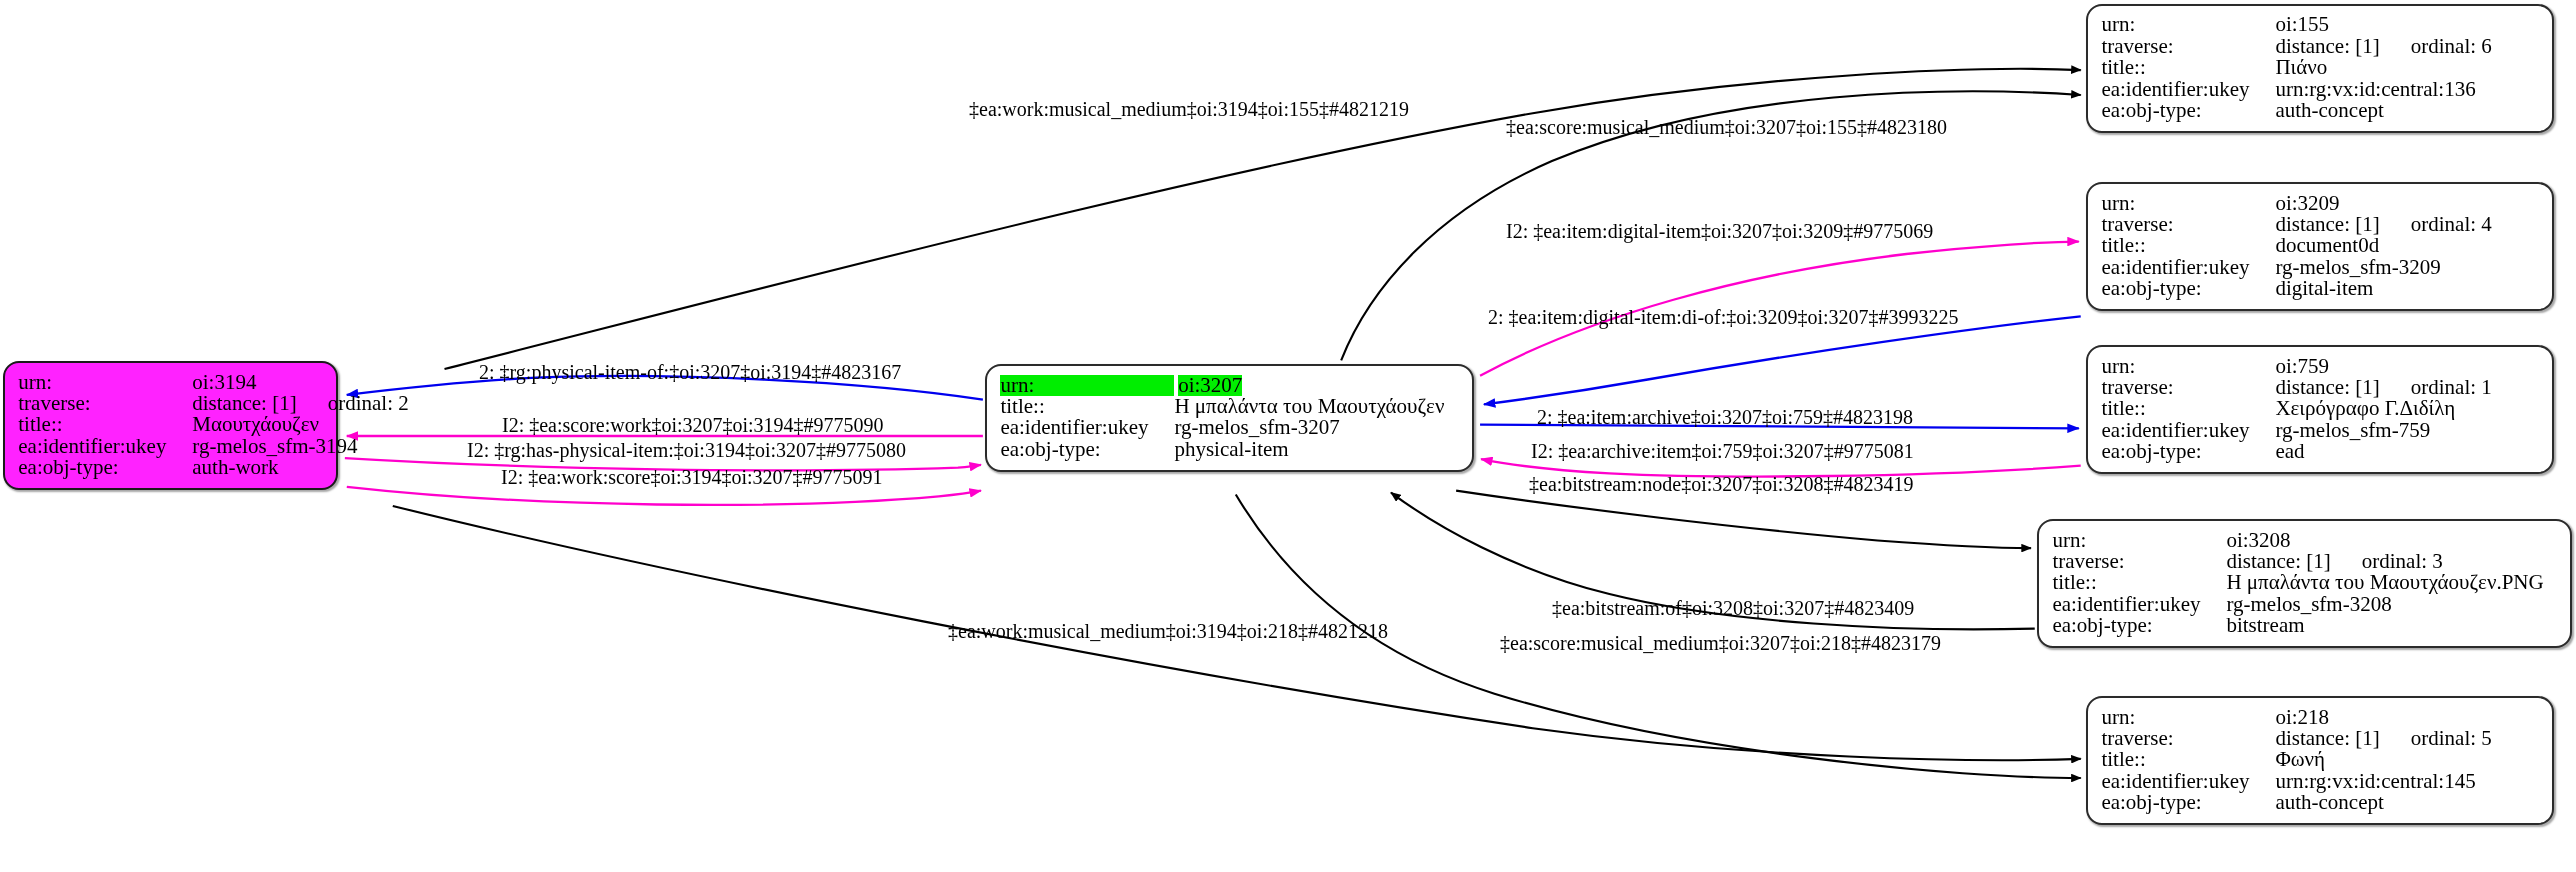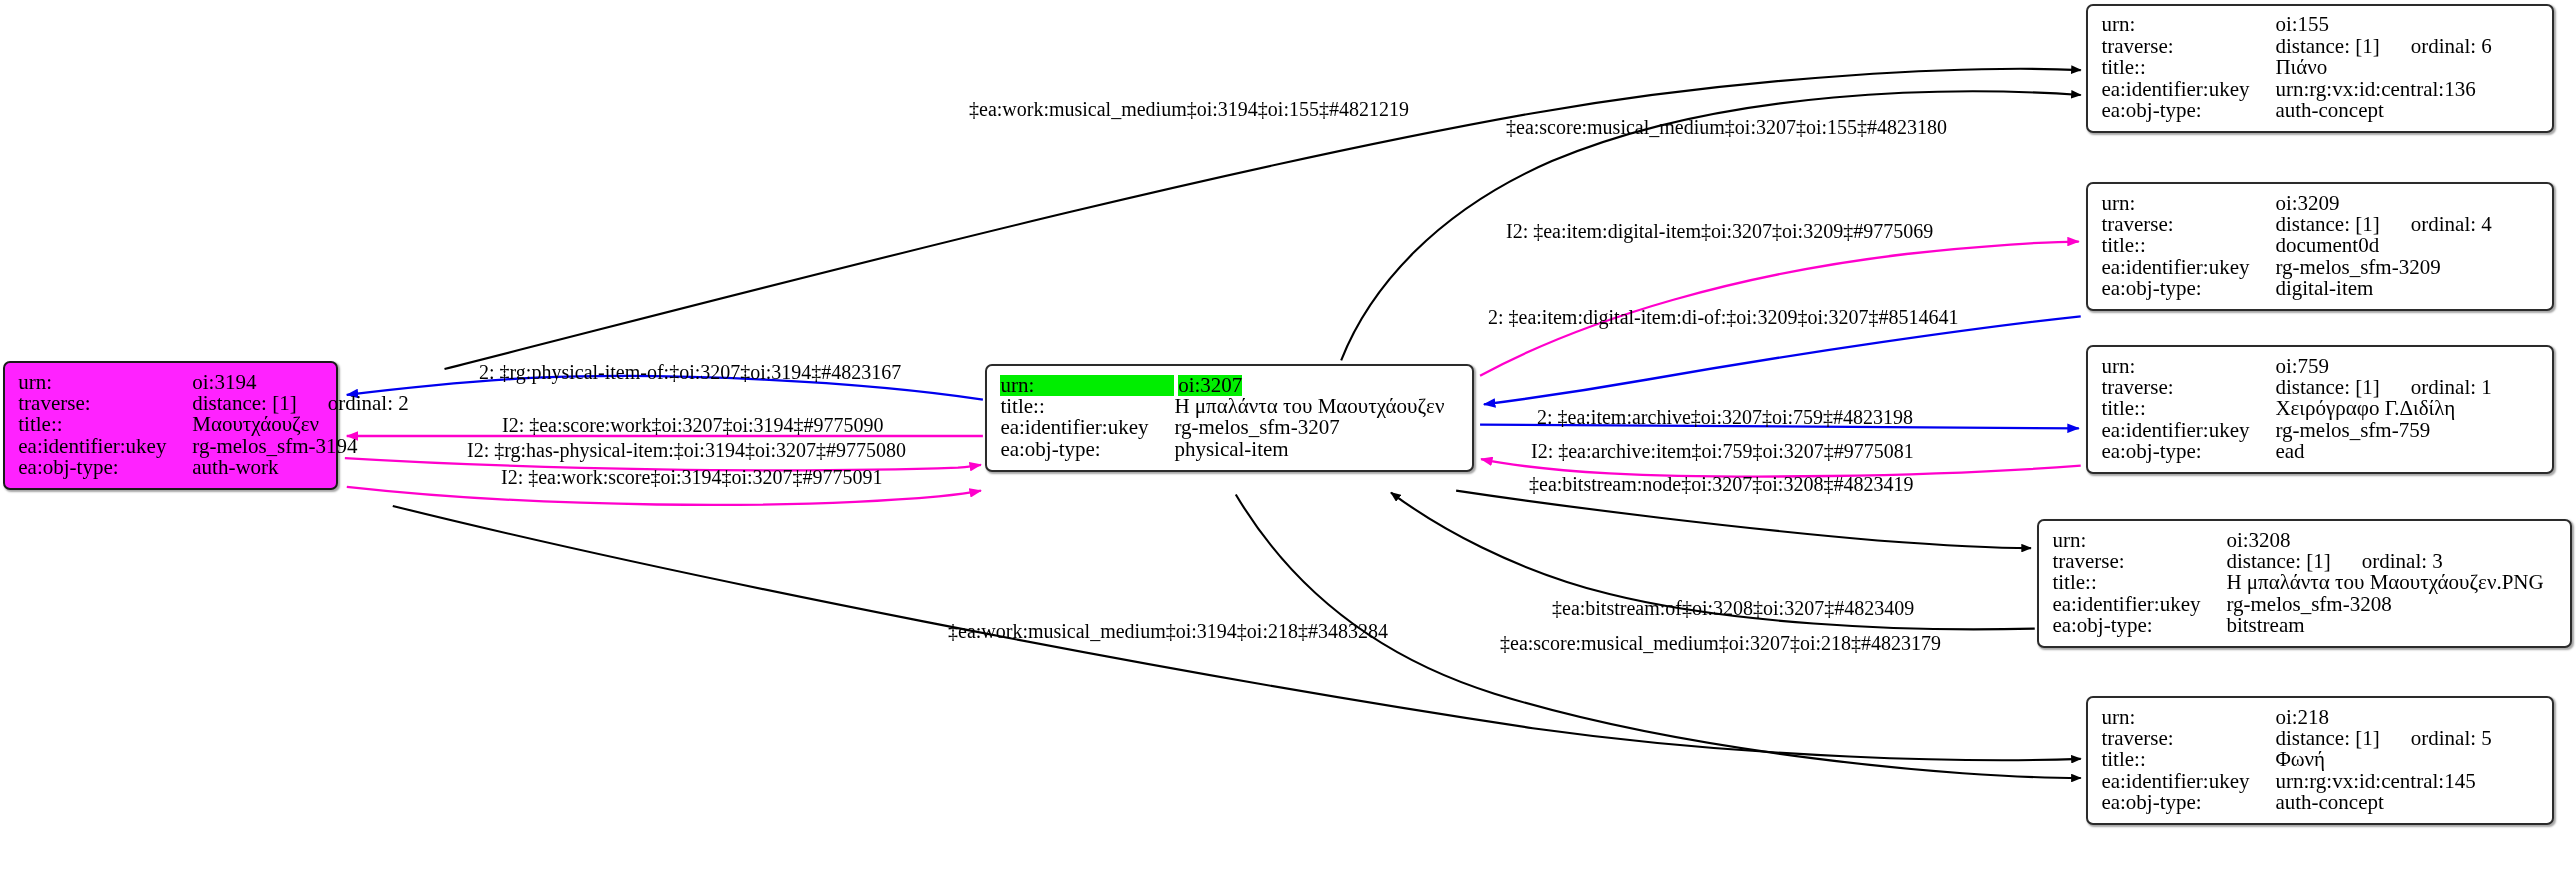--- a/index.html
+++ b/index.html
@@ -25,21 +25,21 @@
     position: absolute;
     left: 0; top: 0;
     width: 2576px;
     height: 873px;
     pointer-events: none;
   }
   .node {
     position: absolute;
     box-sizing: border-box;
     border: 2.4px solid #2b2b2b;
-    border-radius: 7px;
+    border-radius: 16px;
     background: #ffffff;
     padding: 8.6px 13.4px 9.6px 13.4px;
     box-shadow: 1.9px 1.9px 1.9px rgba(0,0,0,0.35);
     z-index: 5;
   }
   .node.magenta {
     background: #ff22ff;
     border-color: #1a1a1a;
   }
   .node-row {
@@ -289,28 +289,28 @@
     </div>
     <div class="node-row">
       <span class="k">ea:obj-type:</span>
       <span class="v">auth-concept</span>
     </div>
   </div>
 
   <div class="edge-label" style="left:969px; top:99px;">‡ea:work:musical_medium‡oi:3194‡oi:155‡#4821219</div>
   <div class="edge-label" style="left:1506px; top:117px;">‡ea:score:musical_medium‡oi:3207‡oi:155‡#4823180</div>
   <div class="edge-label" style="left:1506px; top:221px;">I2: ‡ea:item:digital-item‡oi:3207‡oi:3209‡#9775069</div>
-  <div class="edge-label" style="left:1488px; top:307px;">2: ‡ea:item:digital-item:di-of:‡oi:3209‡oi:3207‡#8514641</div>
+  <div class="edge-label" style="left:1488px; top:307px;">2: ‡ea:item:digital-item:di-of:‡oi:3209‡oi:3207‡#3993225</div>
   <div class="edge-label" style="left:479px; top:362px;">2: ‡rg:physical-item-of:‡oi:3207‡oi:3194‡#4823167</div>
   <div class="edge-label" style="left:1537px; top:407px;">2: ‡ea:item:archive‡oi:3207‡oi:759‡#4823198</div>
   <div class="edge-label" style="left:502px; top:415px;">I2: ‡ea:score:work‡oi:3207‡oi:3194‡#9775090</div>
   <div class="edge-label" style="left:1531px; top:441px;">I2: ‡ea:archive:item‡oi:759‡oi:3207‡#9775081</div>
   <div class="edge-label" style="left:467px; top:440px;text-align:center;">I2: ‡rg:has-physical-item:‡oi:3194‡oi:3207‡#9775080</div>
   <div class="edge-label" style="left:1529px; top:474px;">‡ea:bitstream:node‡oi:3207‡oi:3208‡#4823419</div>
   <div class="edge-label" style="left:501px; top:467px;">I2: ‡ea:work:score‡oi:3194‡oi:3207‡#9775091</div>
   <div class="edge-label" style="left:1552px; top:598px;">‡ea:bitstream:of‡oi:3208‡oi:3207‡#4823409</div>
-  <div class="edge-label" style="left:948px; top:621px;">‡ea:work:musical_medium‡oi:3194‡oi:218‡#3483284</div>
+  <div class="edge-label" style="left:948px; top:621px;">‡ea:work:musical_medium‡oi:3194‡oi:218‡#4821218</div>
   <div class="edge-label" style="left:1500px; top:633px;">‡ea:score:musical_medium‡oi:3207‡oi:218‡#4823179</div>
 
   <div id="footer-label" style="left:1154px; top:838px;margin-top:32px;">root: 3207 nodes count: 7</div>
 
 </div>
 
 
 </body></html>

